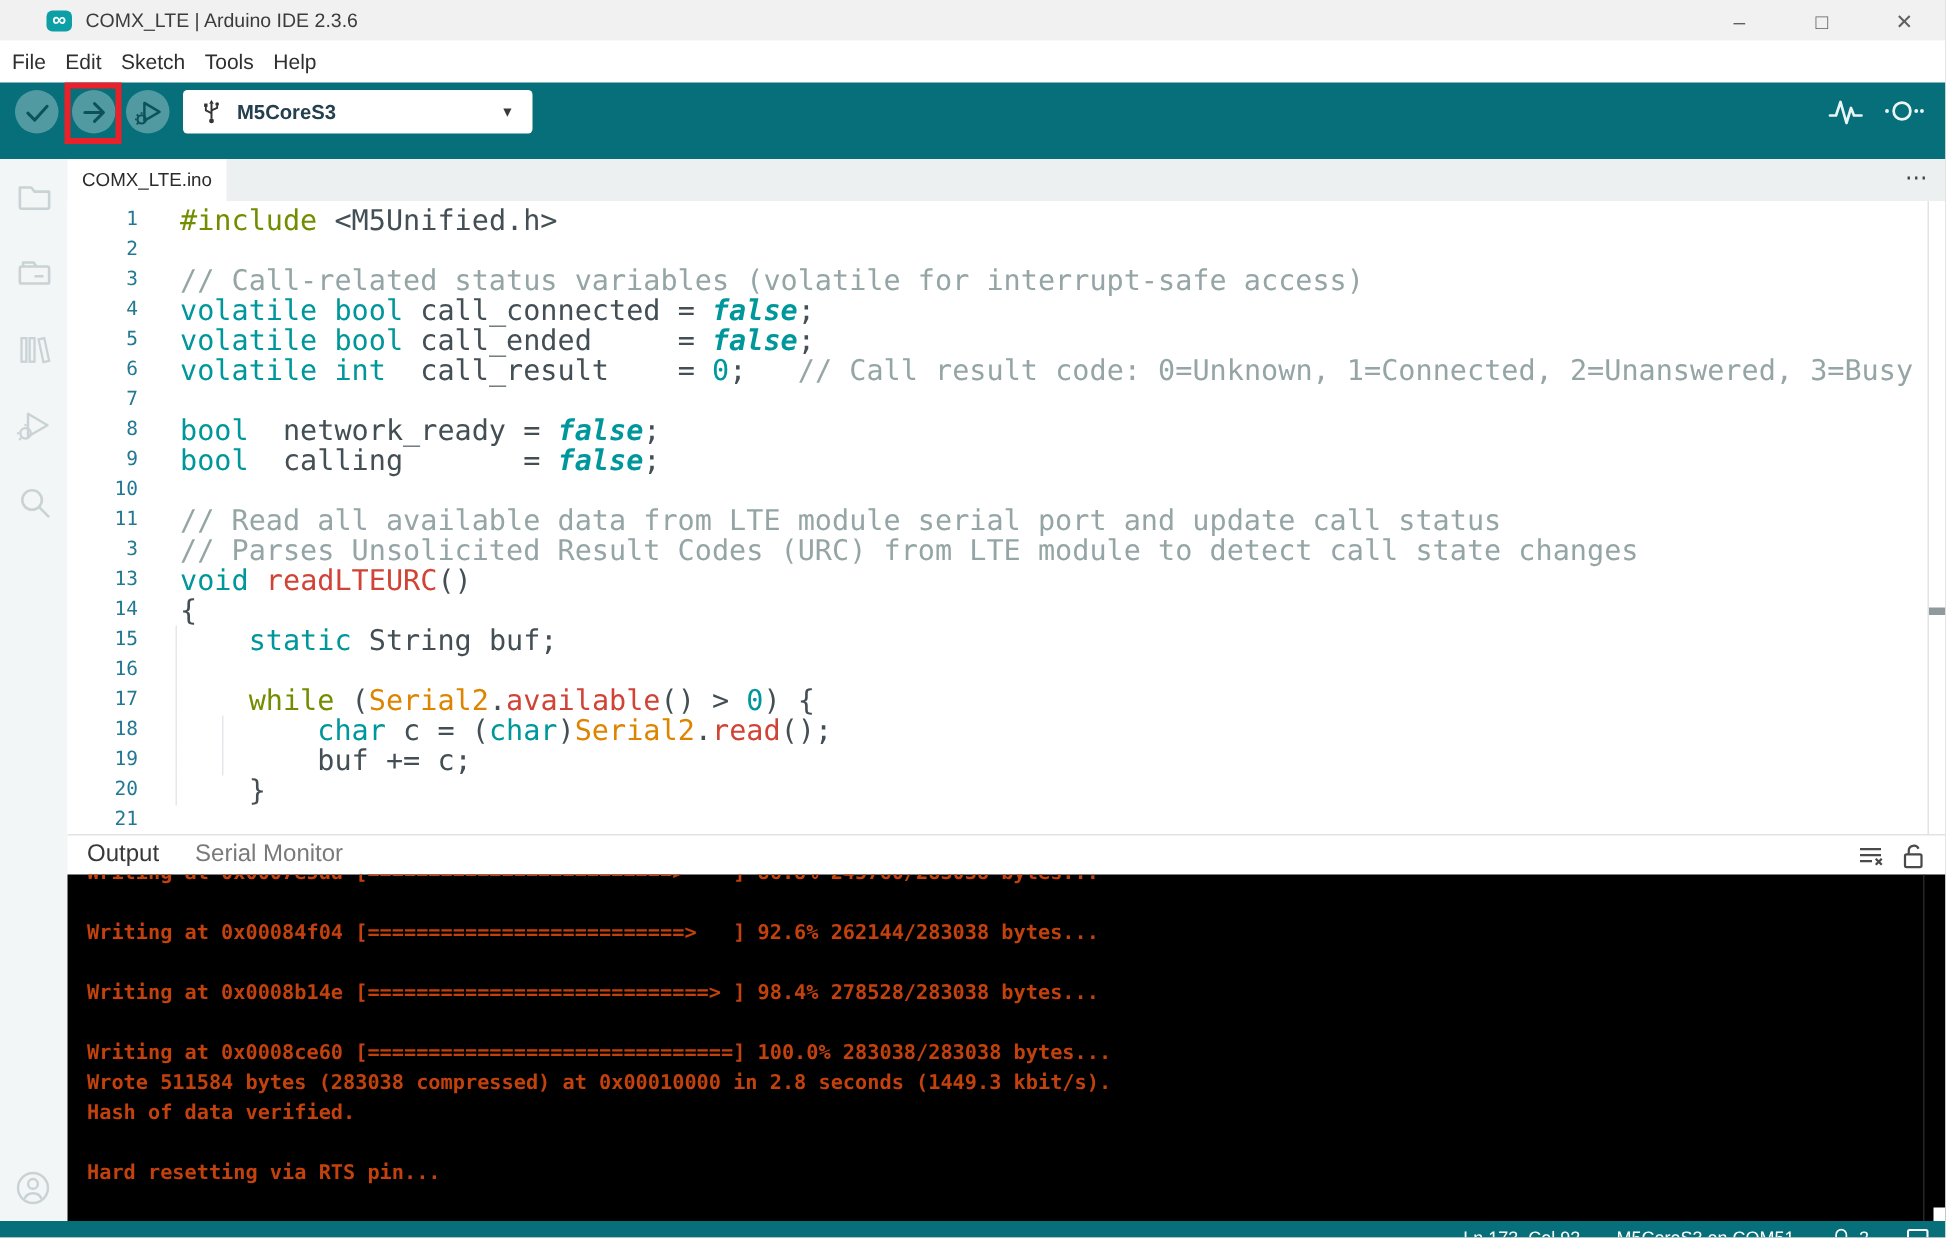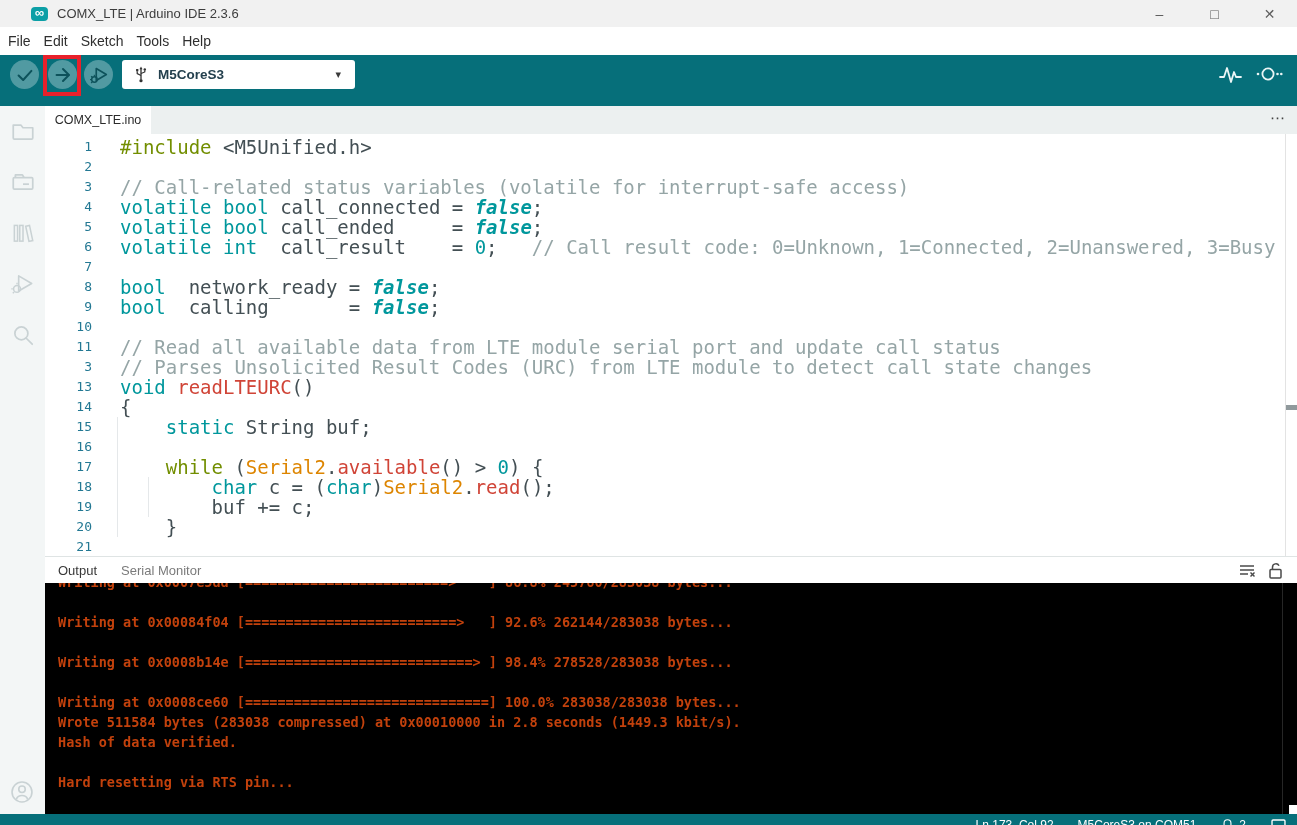--- a/index.html
+++ b/index.html
@@ -57,21 +57,21 @@
   .sy-kw{color:var(--sy-kw);}  .sy-kw2{color:var(--sy-kw2);}
   .sy-fn{color:var(--sy-fn);}  .sy-cls{color:var(--sy-cls);}
   .sy-cm{color:var(--sy-cm);}  .sy-df{color:var(--sy-df);}
   .sy-num{color:var(--sy-num);} .sy-lit{color:var(--sy-lit);font-weight:bold;font-style:italic;}
   .v-scroll-line{position:absolute;right:11px;top:0;bottom:0;width:1px;background:#e3e3e3;}
   .scroll-dash{position:absolute;right:0;top:271px;width:11px;height:5px;background:#90999c;}
 
   
   .output-header{height:26px;border-top:1px solid #dfe4e4;background:#fff;display:flex;
                  align-items:center;padding-left:13px;flex:none;}
-  .out-tab{font-size:13px;margin-right:24px;}
+  .out-tab{font-size:16px;margin-right:24px;}
   .out-tab.active{color:#383838;}
   .out-tab.inactive{color:#7a7a7a;}
   .out-icons{margin-left:auto;display:flex;gap:10px;align-items:center;padding-right:13px;}
 
   
   .console{flex:1;background:#000;position:relative;overflow:hidden;padding-left:13px;}
   .console-text{margin-top:-11px;}
   .console-line{height:20px;line-height:20px;white-space:pre;color:#c2410c;
                 font-family:"DejaVu Sans Mono",monospace;font-size:13.5px;font-weight:bold;}
   .console-sep{position:absolute;right:14px;top:0;bottom:0;width:1px;background:#262626;}

